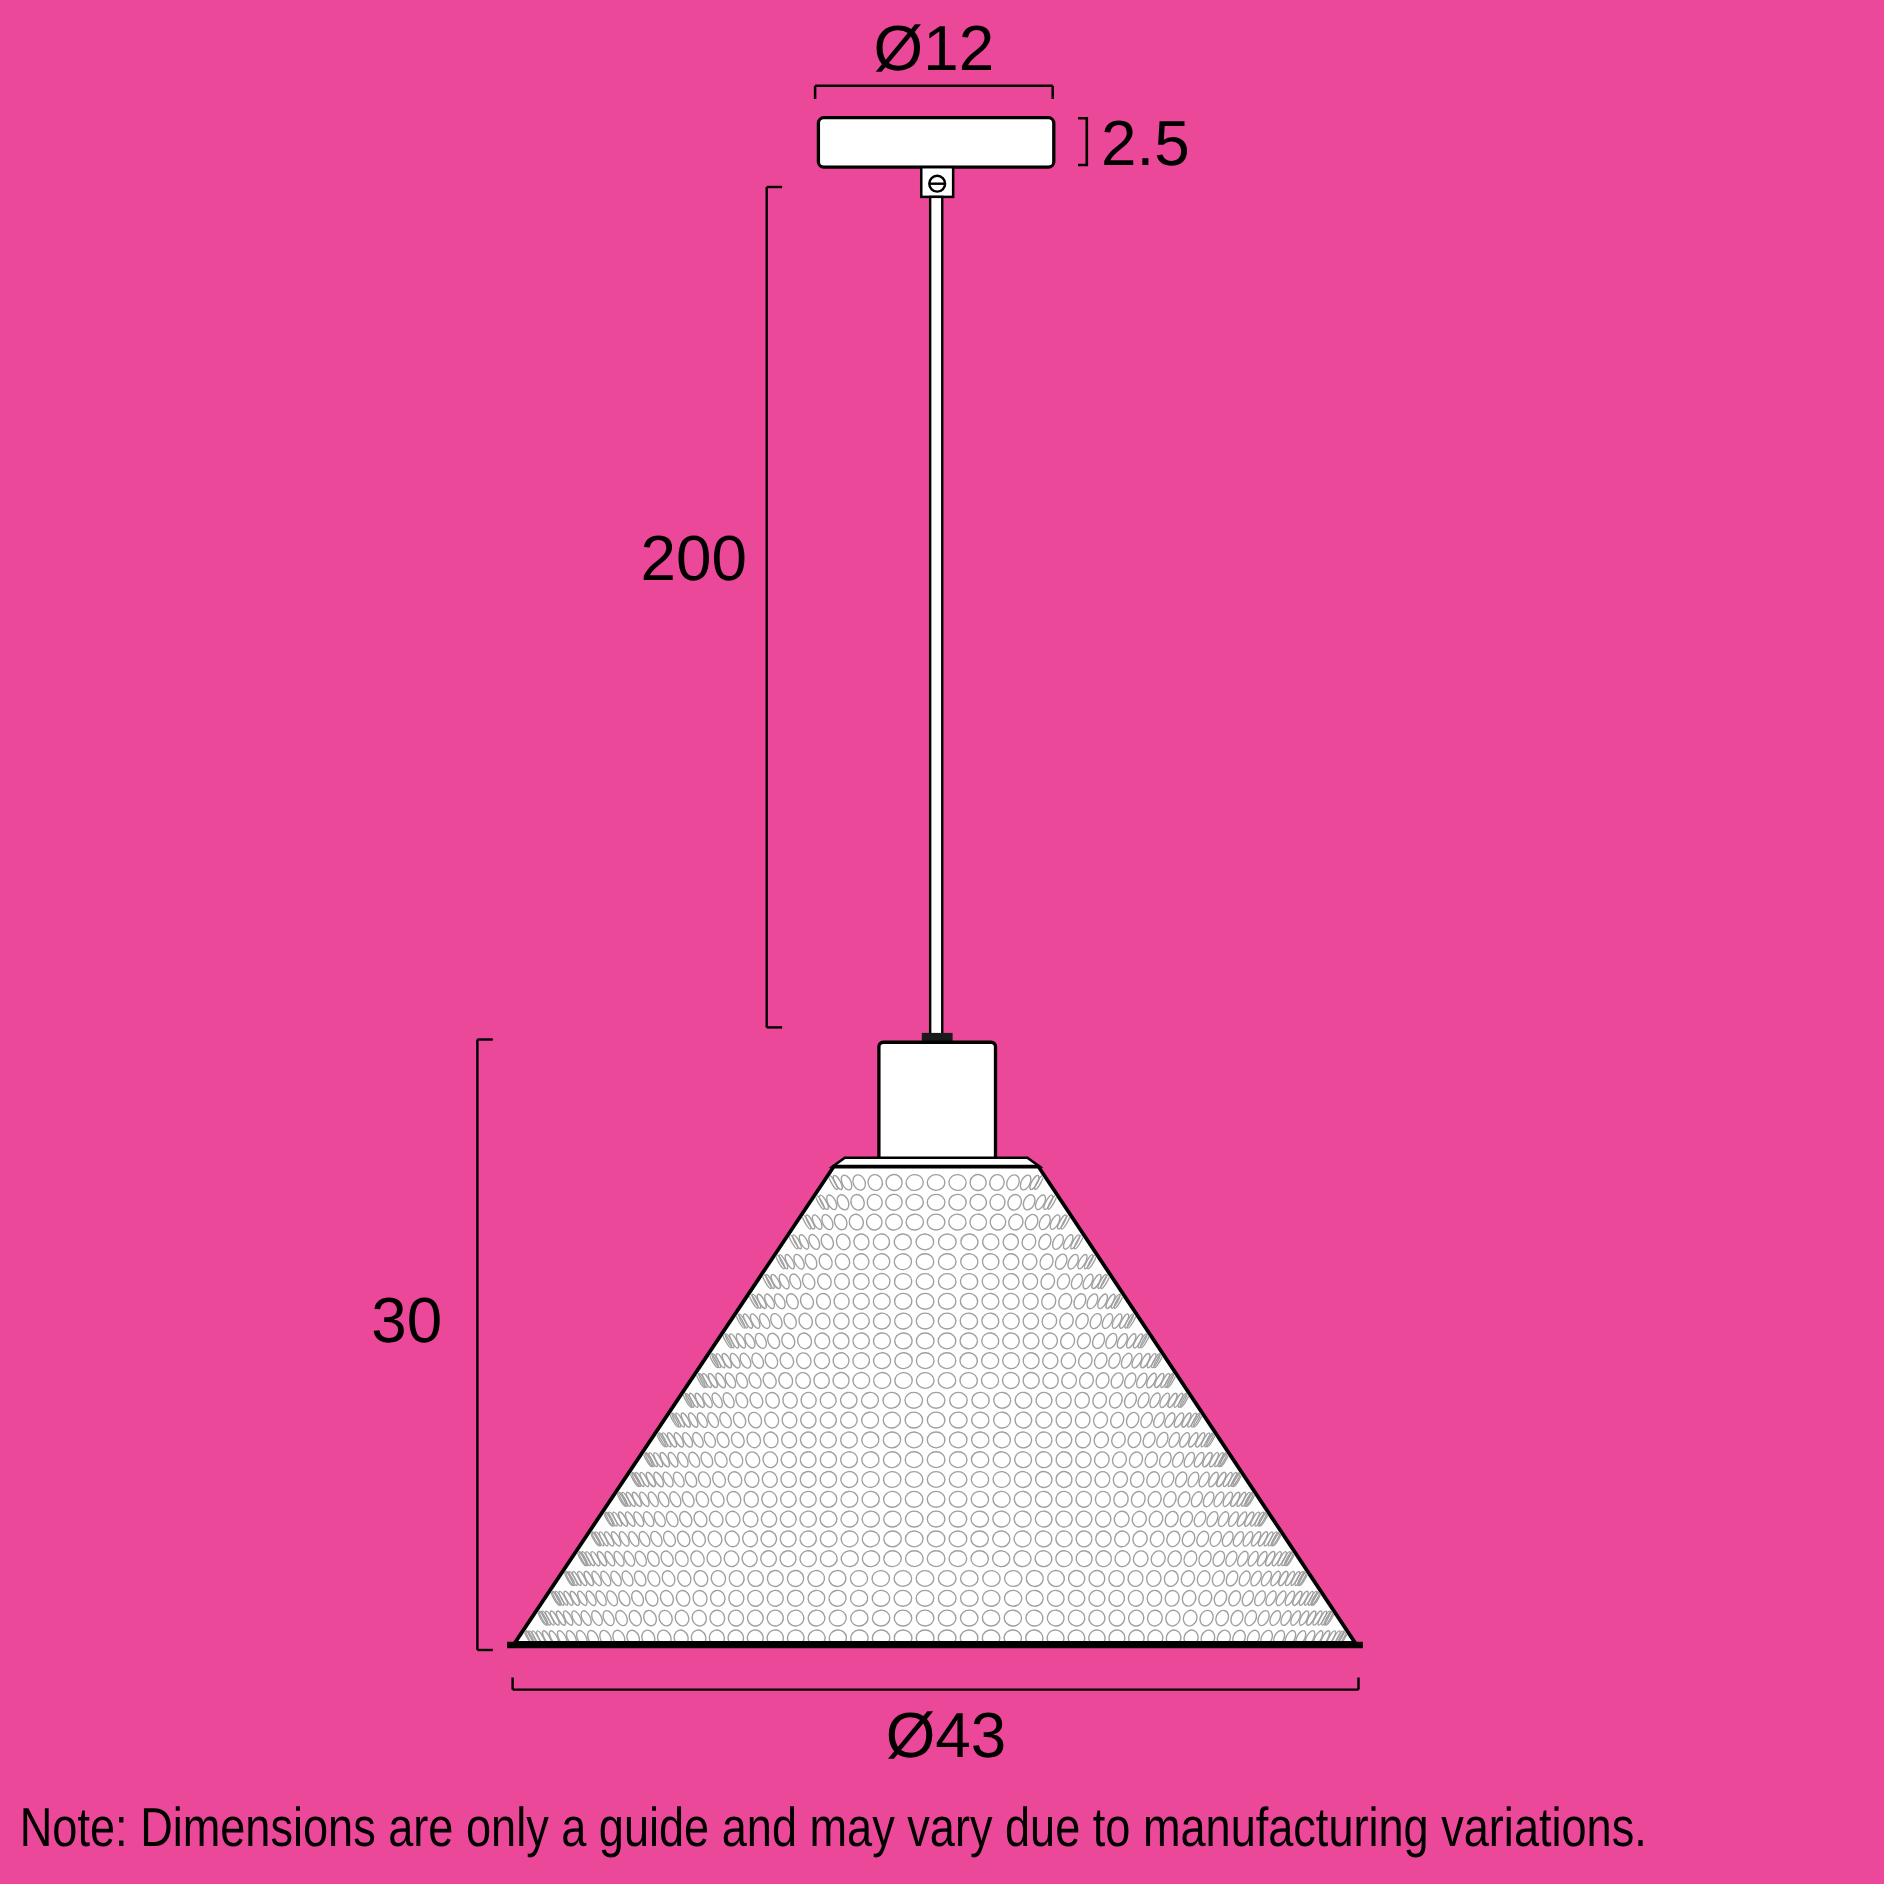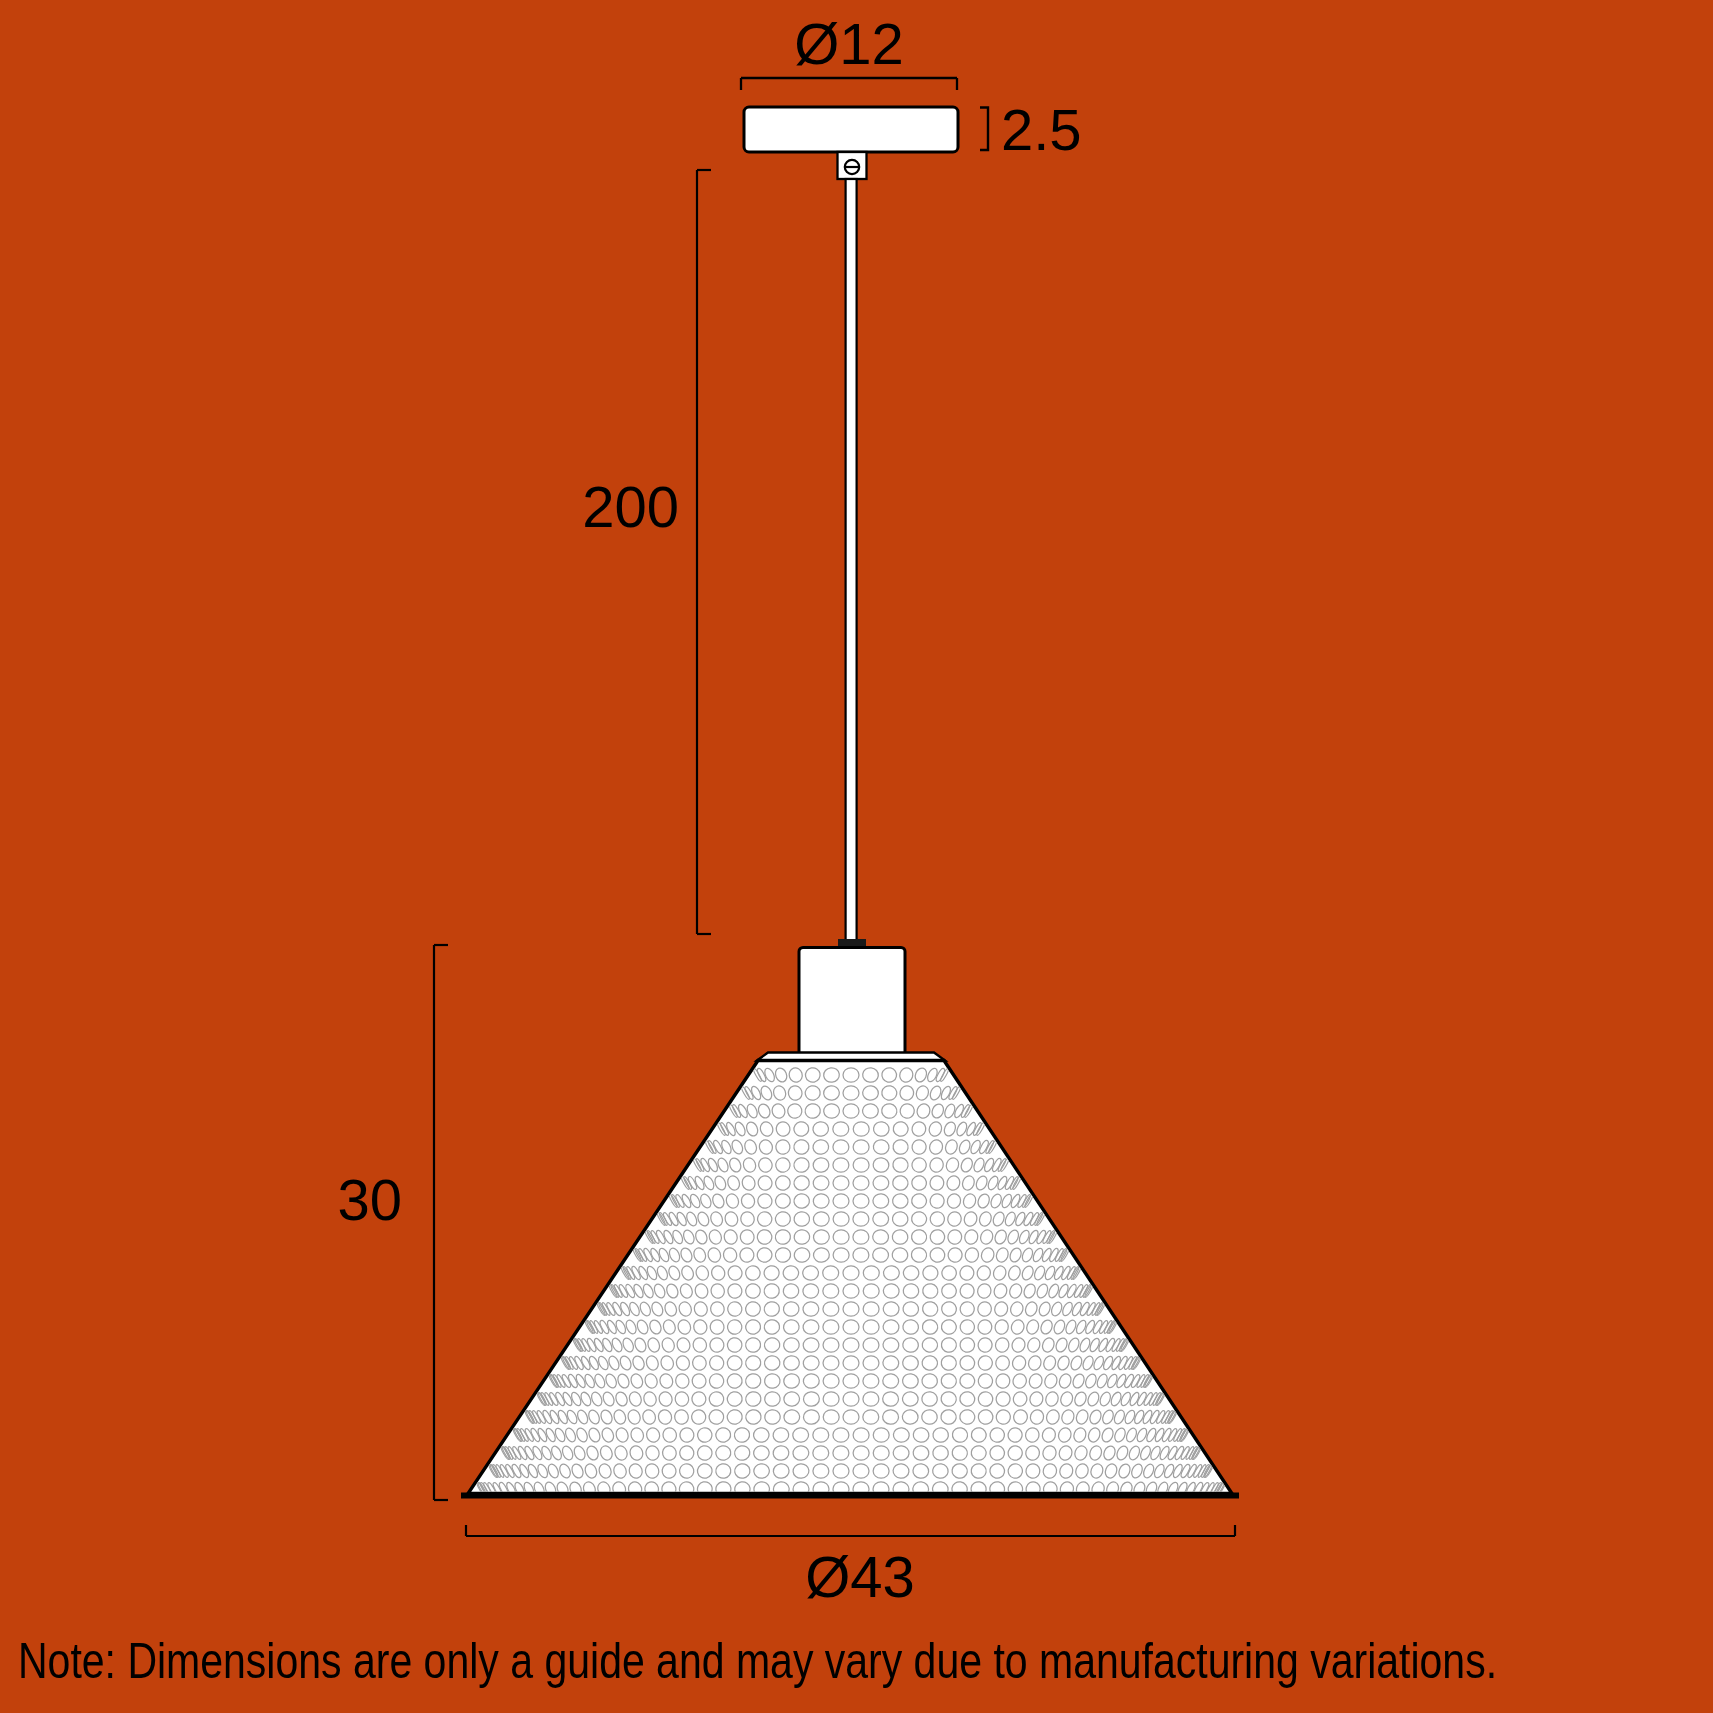--- a/index.html
+++ b/index.html
@@ -4,21 +4,21 @@
 <style>
   html, body {
     margin: 0;
     padding: 0;
     background: #ffffff;
   }
   .canvas {
     position: relative;
     width: 1713px;
     height: 1713px;
-    background: #c2410c;
+    background: #ec4899;
     overflow: hidden;
     font-family: "Liberation Sans", sans-serif;
   }
   svg { display: block; }
   .dim-label {
     font-family: "Liberation Sans", sans-serif;
     font-size: 58px;
     fill: #000000;
   }
   .note {

